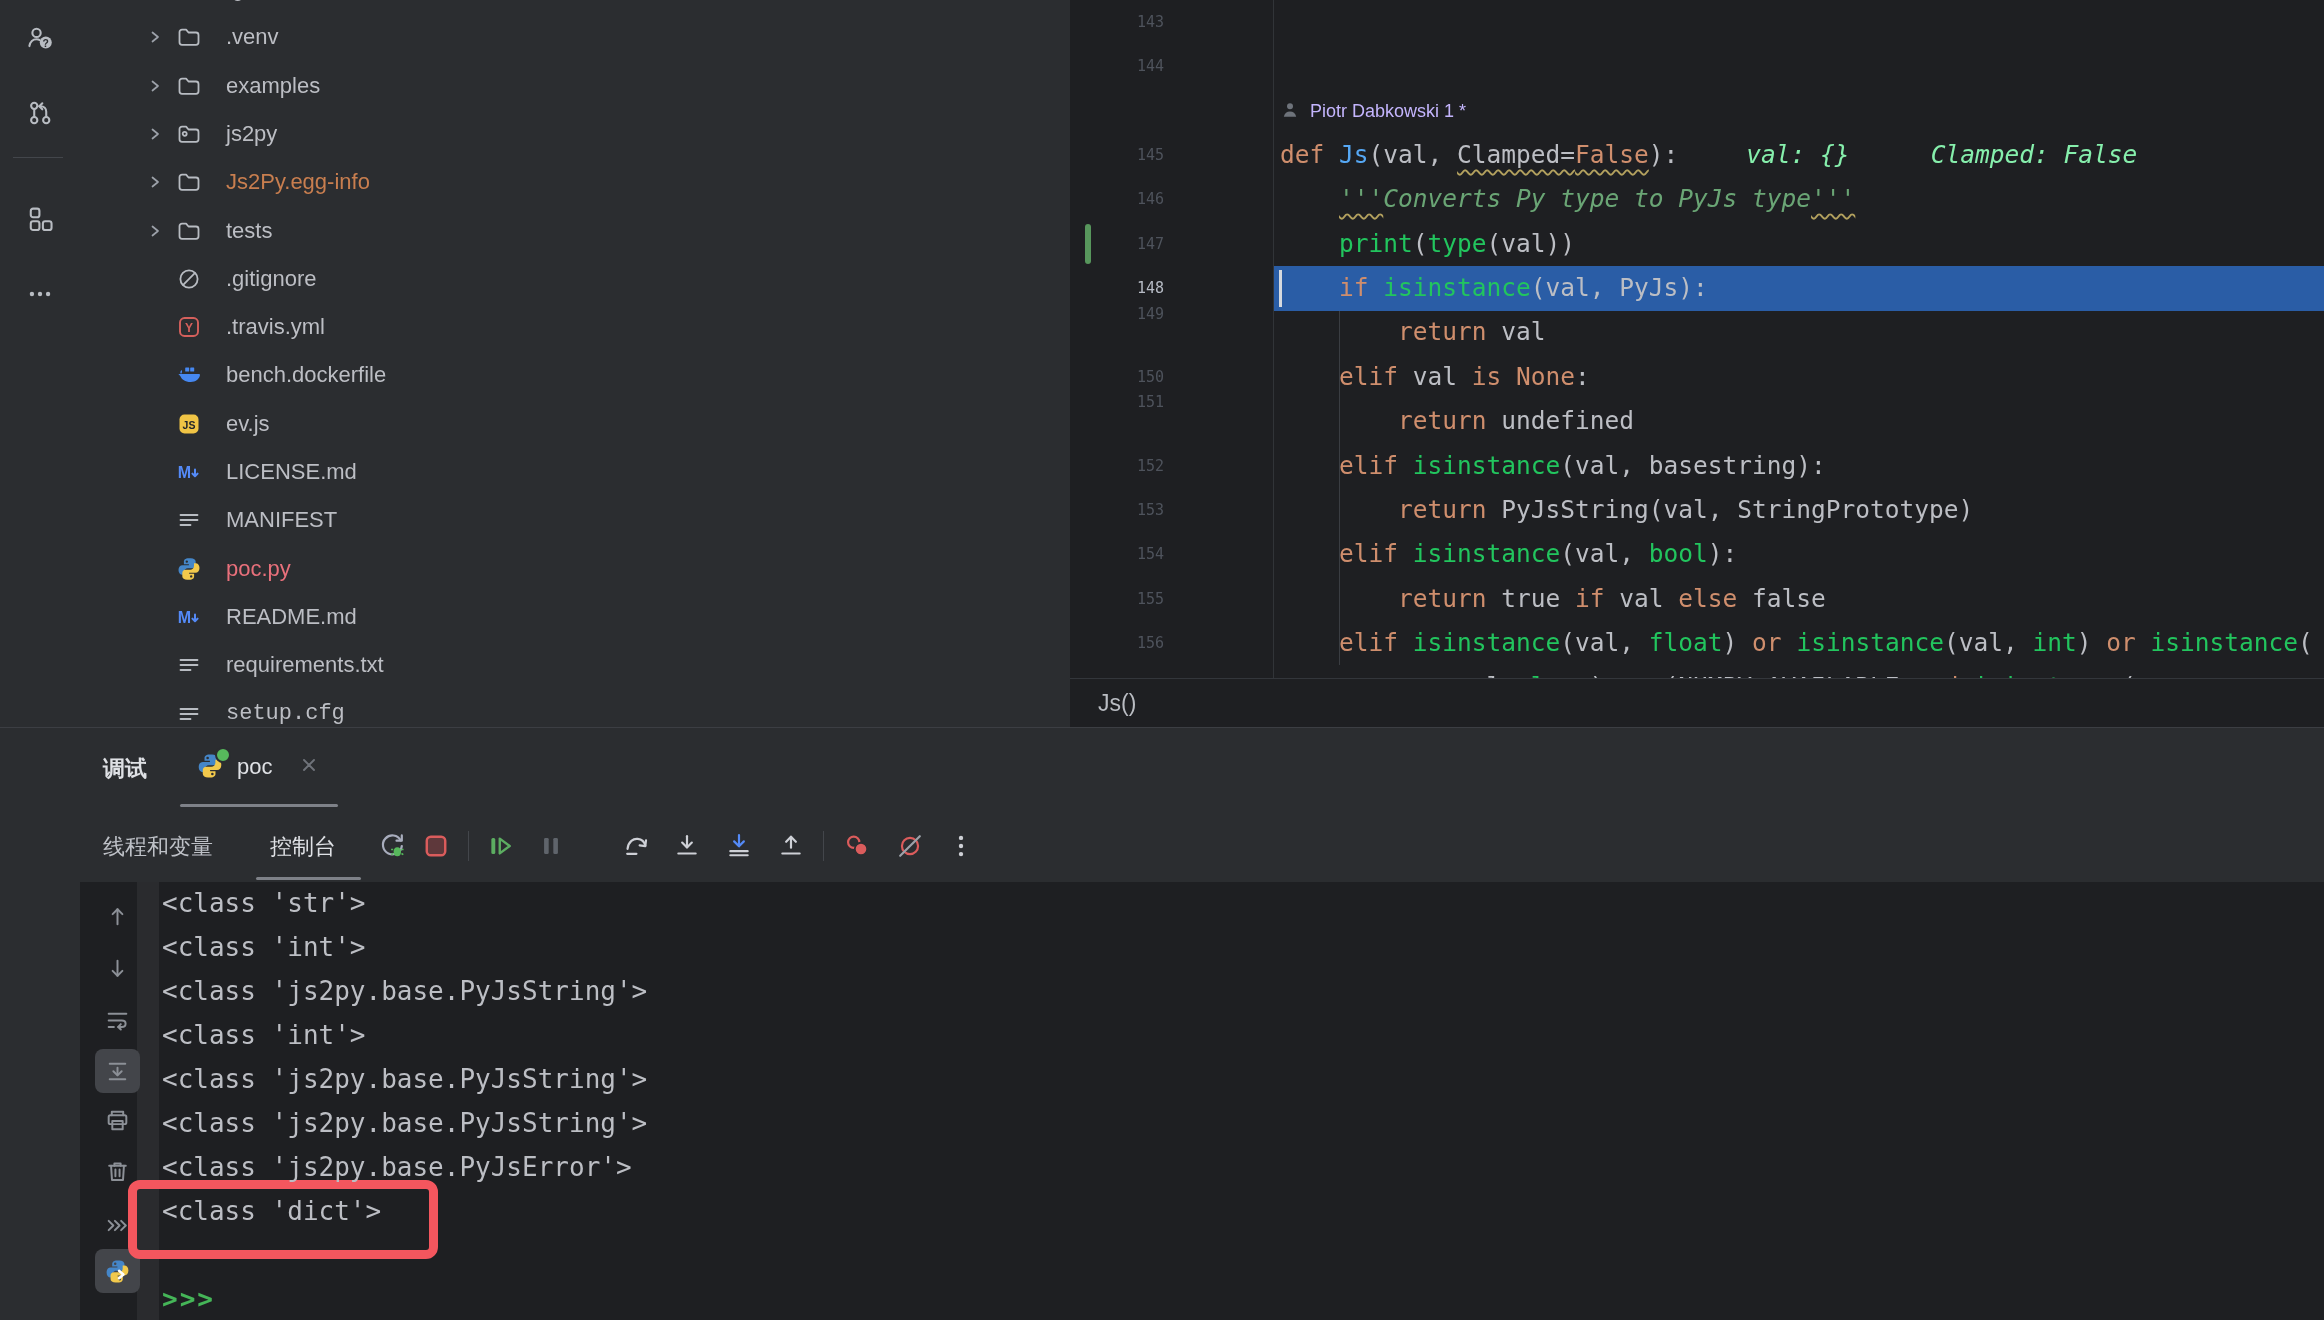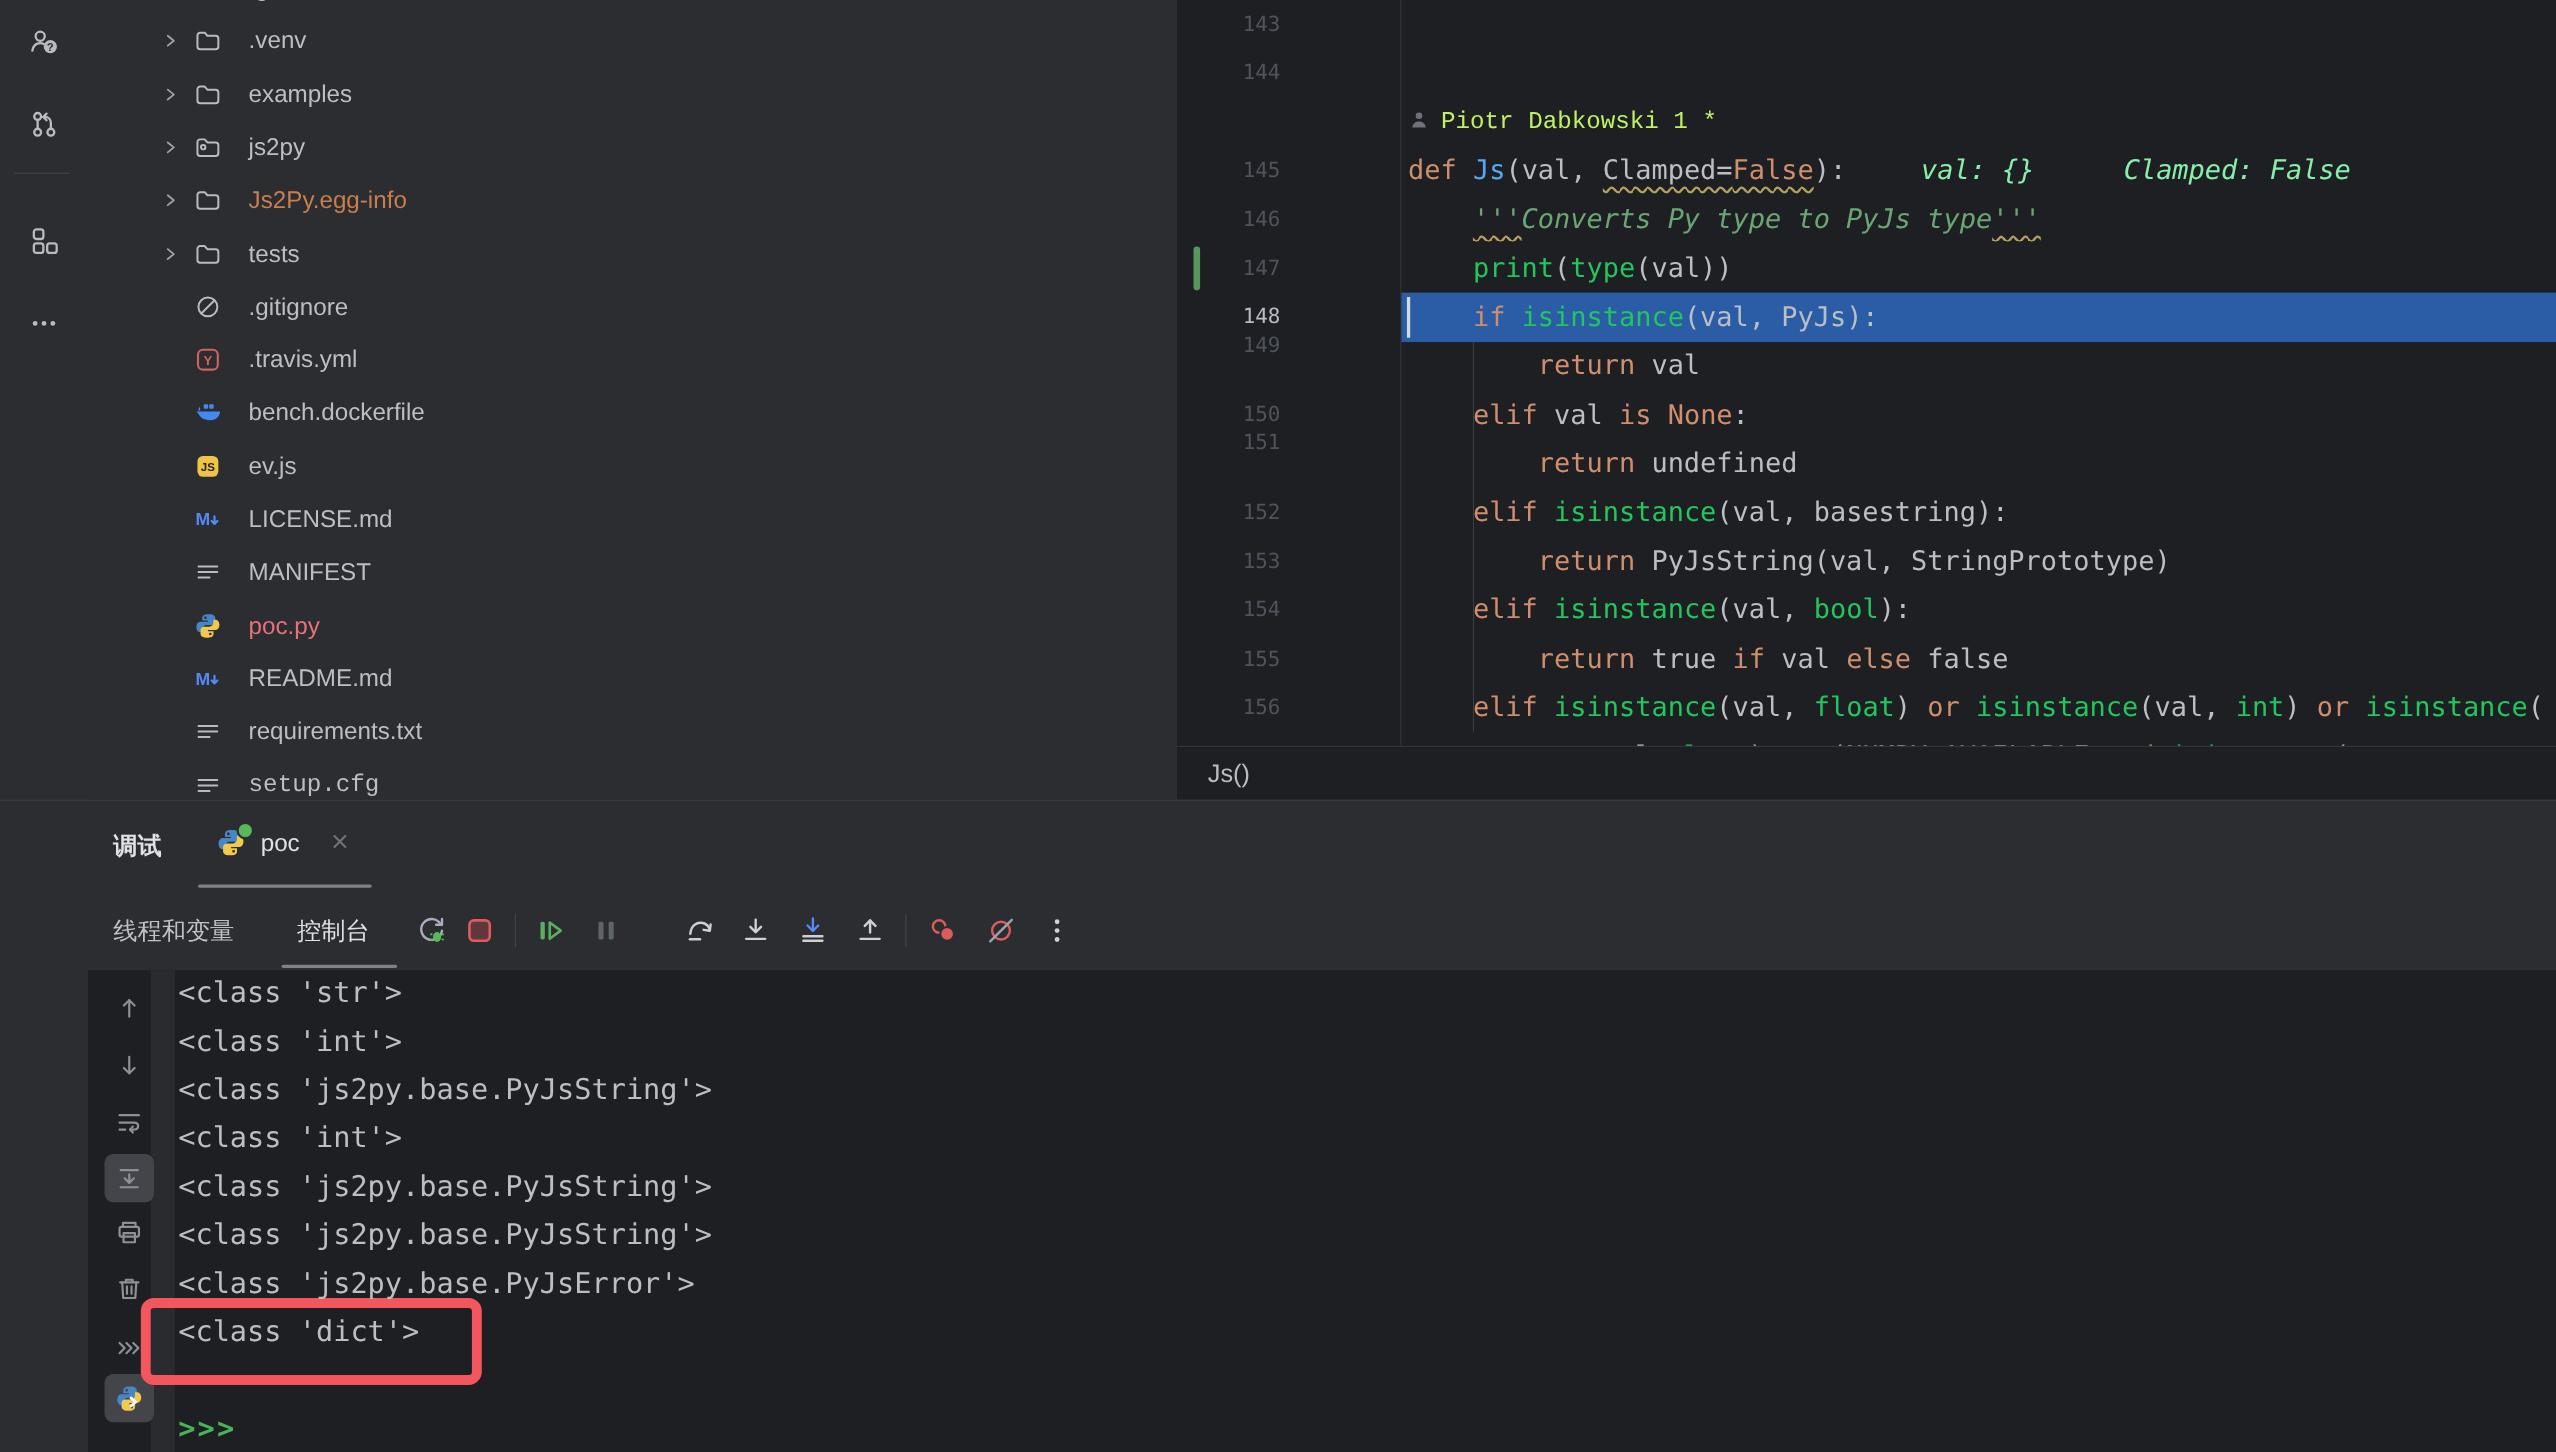--- a/index.html
+++ b/index.html
@@ -16,34 +16,34 @@
   #tree{left:80px;top:0;width:990px;height:727px;background:#2B2D30;overflow:hidden;}
   .tree-row{position:absolute;left:0;width:100%;height:44px;}
   .tree-chevron{position:absolute;left:66px;top:13px;width:18px;height:18px;}
   .tree-icon{position:absolute;left:96px;top:9px;width:26px;height:26px;}
   .tree-icon svg{width:26px;height:26px;}
   .tree-label{position:absolute;left:146px;top:0;line-height:44px;font-size:22px;color:#BCBEC4;white-space:nowrap;}
   
   #editor{left:1070px;top:0;width:1254px;height:678px;background:#1E1F22;overflow:hidden;}
   #gutter-sep{left:203px;top:0;width:1px;height:678px;background:#313438;}
   .lineno{position:absolute;left:0;width:94px;text-align:right;font-family:"DejaVu Sans Mono",monospace;
-          font-size:19px;line-height:44.35px;color:#4E535C;}
+          font-size:15px;line-height:44.35px;color:#4E535C;}
   .lineno.cur{color:#B6BBC5;}
   .code-row{position:absolute;left:210px;white-space:pre;font-family:"DejaVu Sans Mono",monospace;
             font-size:24.5px;line-height:44.35px;color:#BCBEC4;z-index:2;}
   .kw{color:#CF8E6D;} .fn{color:#56A8F5;} .bi{color:#22c55e;}
   .str{color:#6AA575;font-style:italic;}
   .sq{text-decoration:underline wavy #B3A15E 2px;text-underline-offset:6px;}
   .hint{color:#86efac;font-style:italic;}
   #exec-line{left:204px;top:266px;width:1050px;height:45px;background:#2A5DA6;z-index:1;}
   #caret{left:209px;top:270px;width:3px;height:37px;background:#D6D9DE;z-index:3;}
   #vcs-bar{left:15px;top:224px;width:6px;height:40px;border-radius:3px;background:#57965C;}
   #indent-guide{left:269px;top:311px;width:1px;height:354px;background:#3A3D42;}
   #annotation-row svg{width:20px;height:20px;vertical-align:-3px;margin-right:10px;}
-  #annotation-row{font-family:Liberation Mono, monospace;font-size:22px;color:#bef264;}
+  #annotation-row{font-family:Liberation Sans, sans-serif;font-size:18px;color:#c4b5fd;}
   
   #breadcrumbs{left:1070px;top:678px;width:1254px;height:48px;background:#1E1F22;border-top:1px solid #33363B;
                line-height:48px;padding-left:28px;font-size:23px;color:#B9BCC2;}
   
   #debug-panel{left:0;top:727px;width:2324px;height:593px;background:#2B2D30;border-top:1px solid #3C3E43;box-sizing:border-box;}
   .hdr-label{position:absolute;font-size:22px;color:#DFE1E5;white-space:nowrap;}
   .tab-underline{position:absolute;height:3px;border-radius:2px;background:#7E8188;}
   .dbg-icon{position:absolute;width:30px;height:30px;}
   .dbg-icon svg{width:30px;height:30px;}
   .toolbar-sep{position:absolute;width:1px;height:30px;background:#43464B;}

